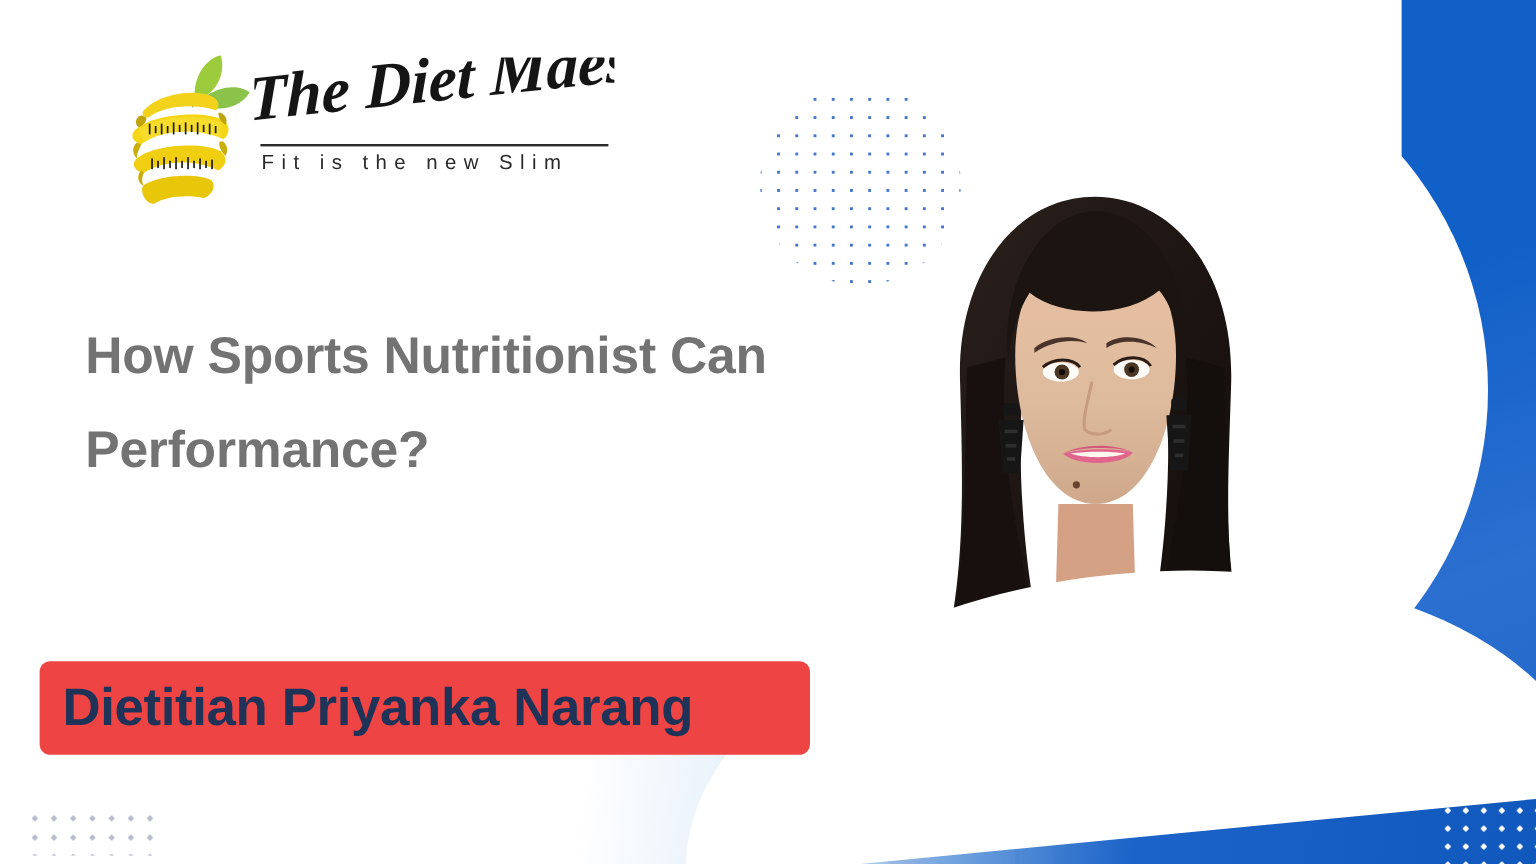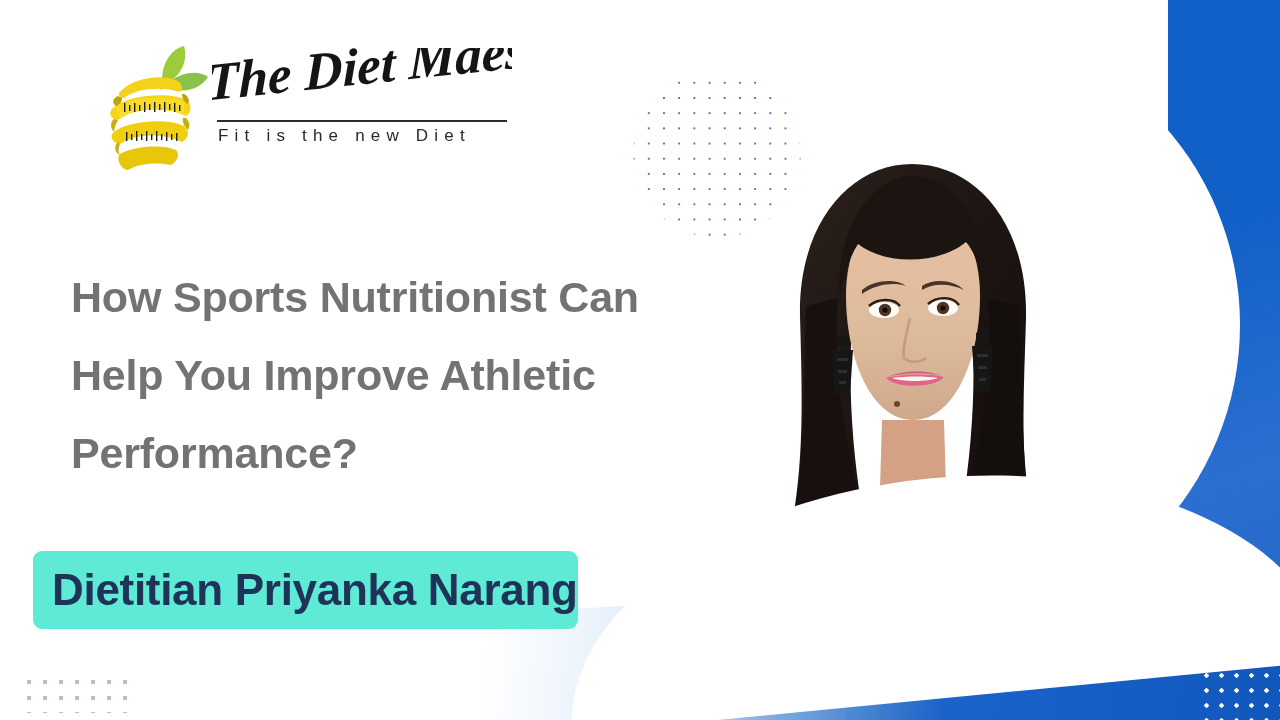--- a/index.html
+++ b/index.html
@@ -92,22 +92,22 @@
     font-family:"Liberation Sans", sans-serif;
     font-weight:700;
     font-size:43px;line-height:78px;
     color:#737373;
     letter-spacing:-0.2px;
   }
   .headline .hl-line{display:block;white-space:nowrap;}
 
   
   .name-banner{
-    position:absolute;left:33px;top:551px;width:545px;height:78px;
-    background:#5eead4;border-radius:9px;
+    position:absolute;left:33px;top:551px;width:642px;height:78px;
+    background:#ef4444;border-radius:9px;
     display:flex;align-items:center;
   }
   .name-banner-text{
     padding-left:19px;
     font-family:"Liberation Sans", sans-serif;
     font-weight:700;font-size:44px;line-height:1;
     color:#1e3357;letter-spacing:-0.3px;white-space:nowrap;
   }
 </style>
 </head>
@@ -173,27 +173,26 @@
         </g>
       </svg>
     </div>
     <div class="logo-text">
       <div class="logo-word">
         <svg viewBox="0 0 300 72" width="300" height="72" aria-hidden="true">
           <text x="0" y="52" font-family="'Liberation Serif', serif" font-size="53" font-style="italic" font-weight="700" fill="#151515" transform="rotate(-6 0 52) skewX(-6)">The Diet Maestro</text>
         </svg>
       </div>
       <div class="logo-rule"></div>
-      <div class="logo-tag">Fit is the new Diet</div>
+      <div class="logo-tag">Fit is the new Slim</div>
     </div>
   </div>
 
   <div class="headline">
     <span class="hl-line">How Sports Nutritionist Can</span>
-    <span class="hl-line">Help You Improve Athletic</span>
     <span class="hl-line">Performance?</span>
   </div>
 
   <div class="portrait">
     <svg viewBox="0 0 420 600" width="420" height="600" aria-hidden="true">
       <defs>
         <linearGradient id="blazerG" x1="0" y1="0" x2="1" y2="1">
           <stop offset="0%" stop-color="#f0b9cd"></stop>
           <stop offset="55%" stop-color="#e7a7c0"></stop>
           <stop offset="100%" stop-color="#d893ae"></stop>

